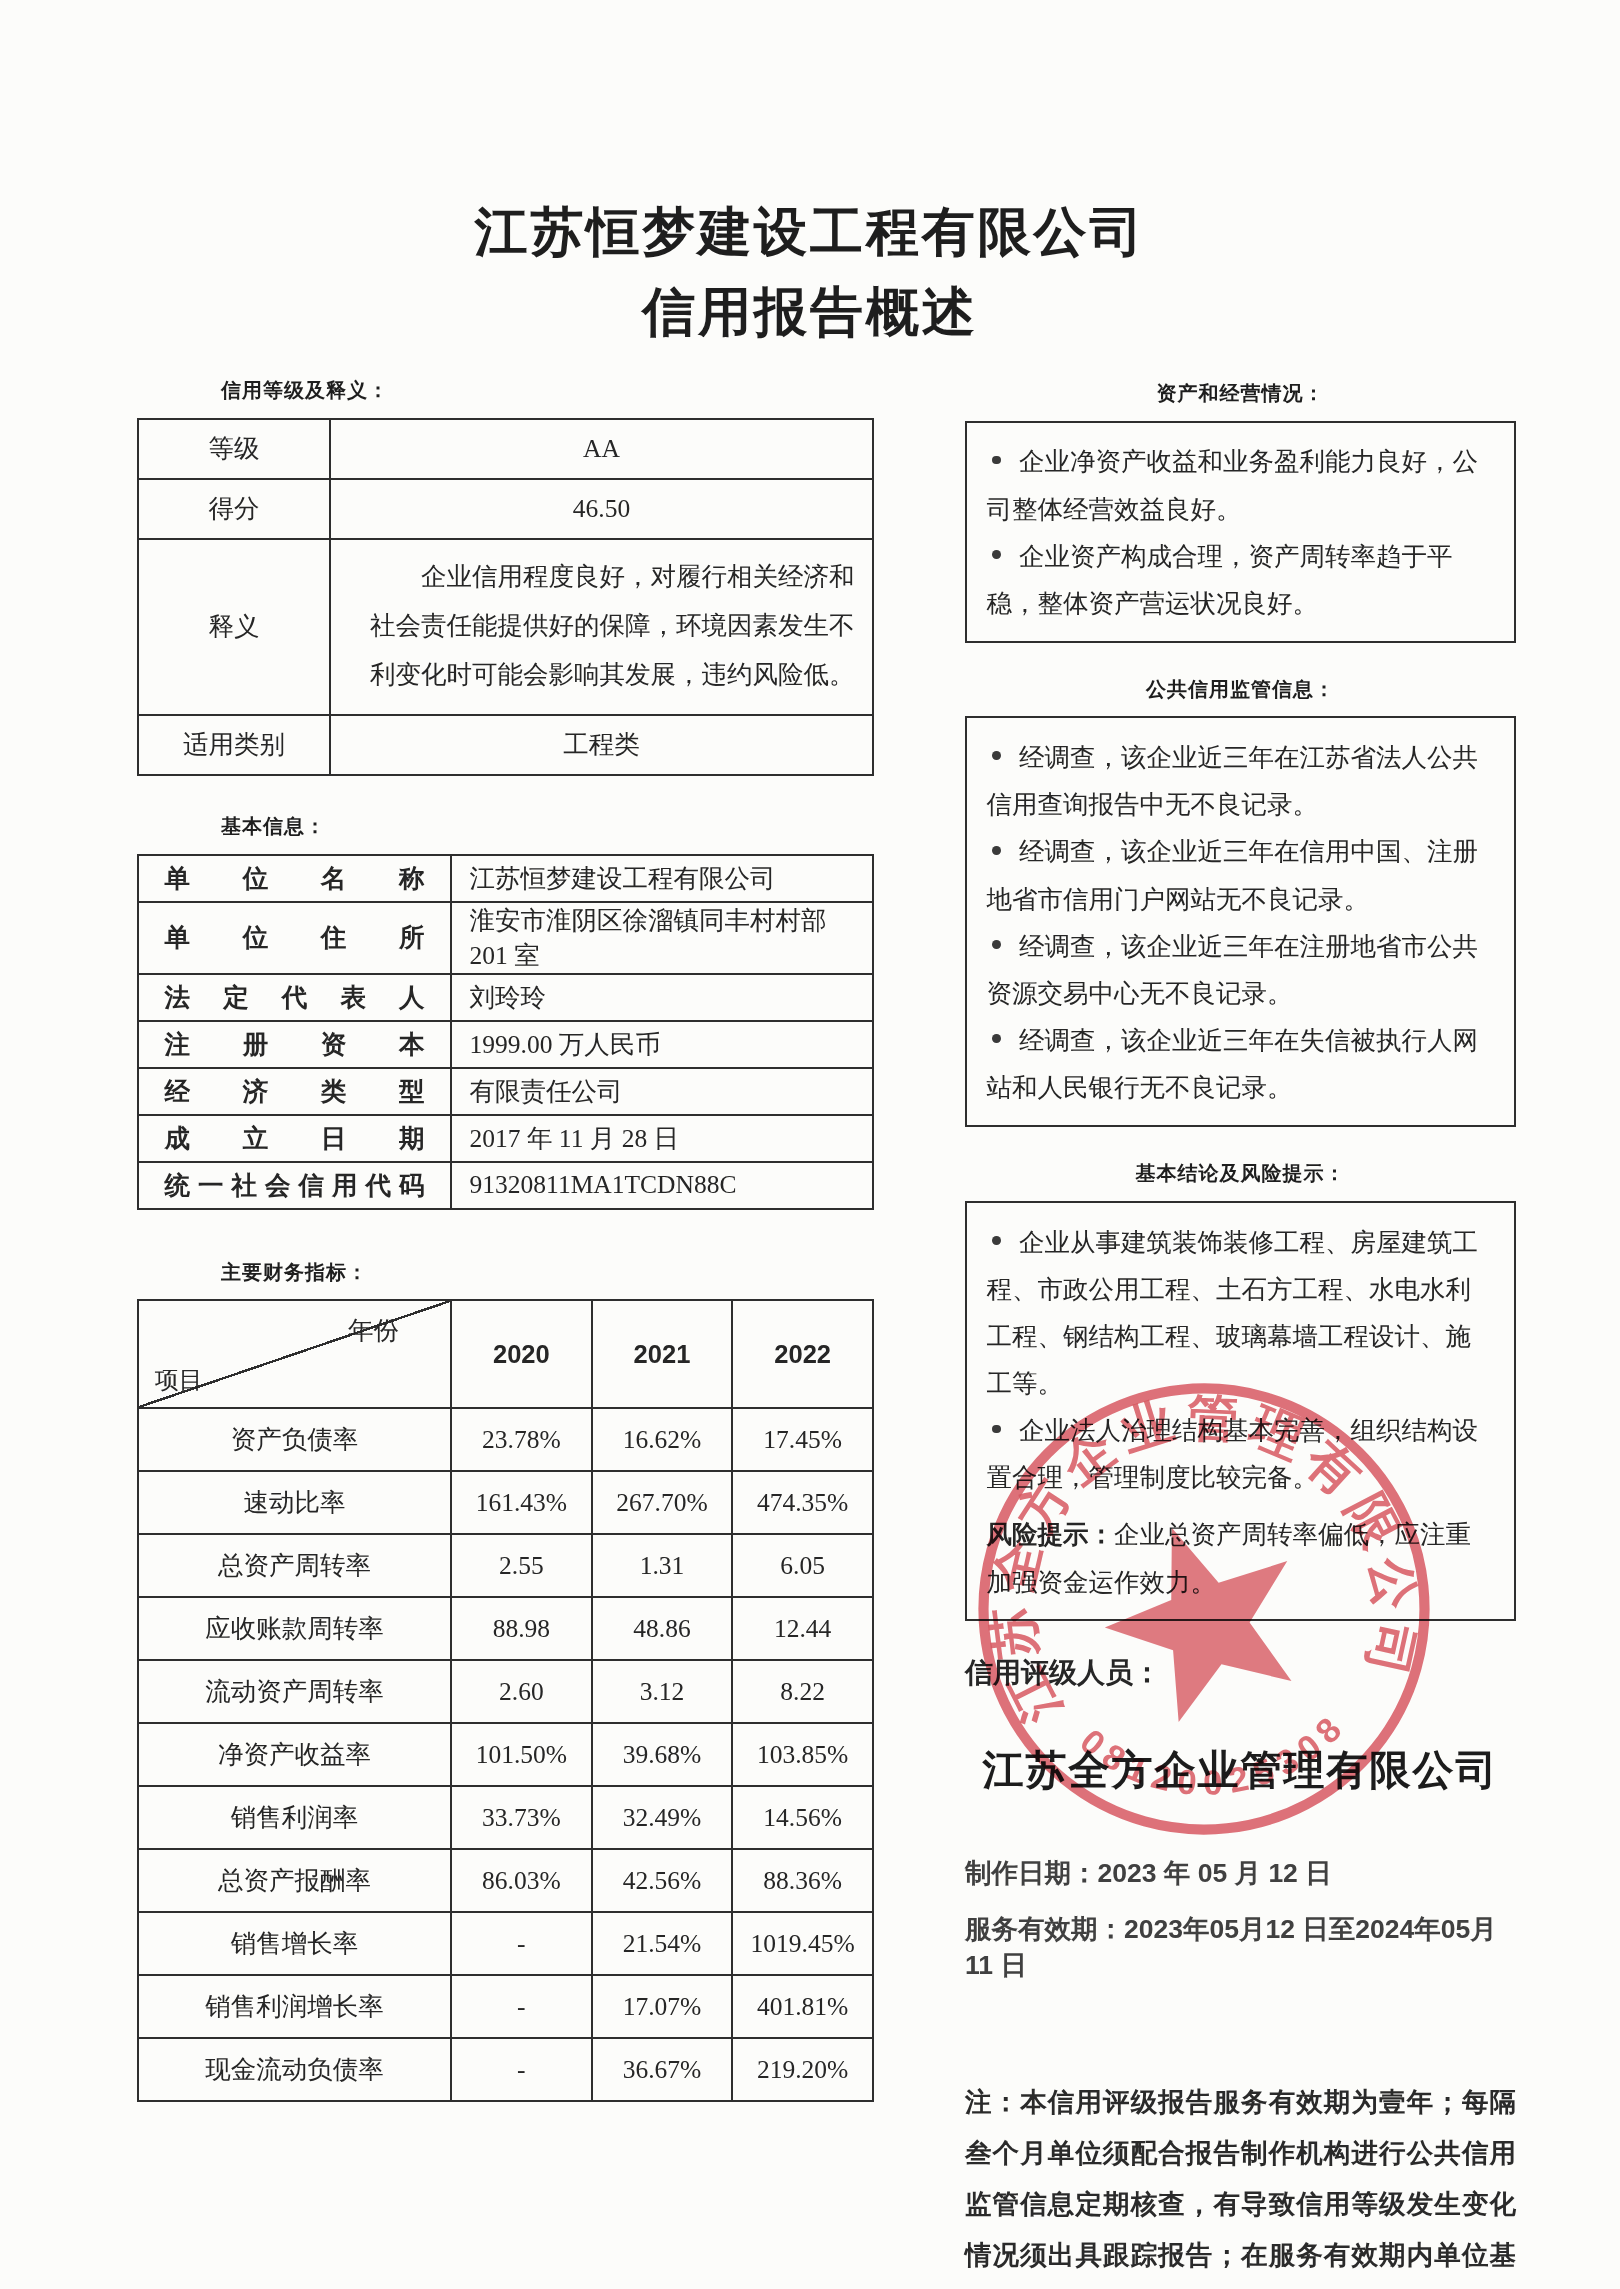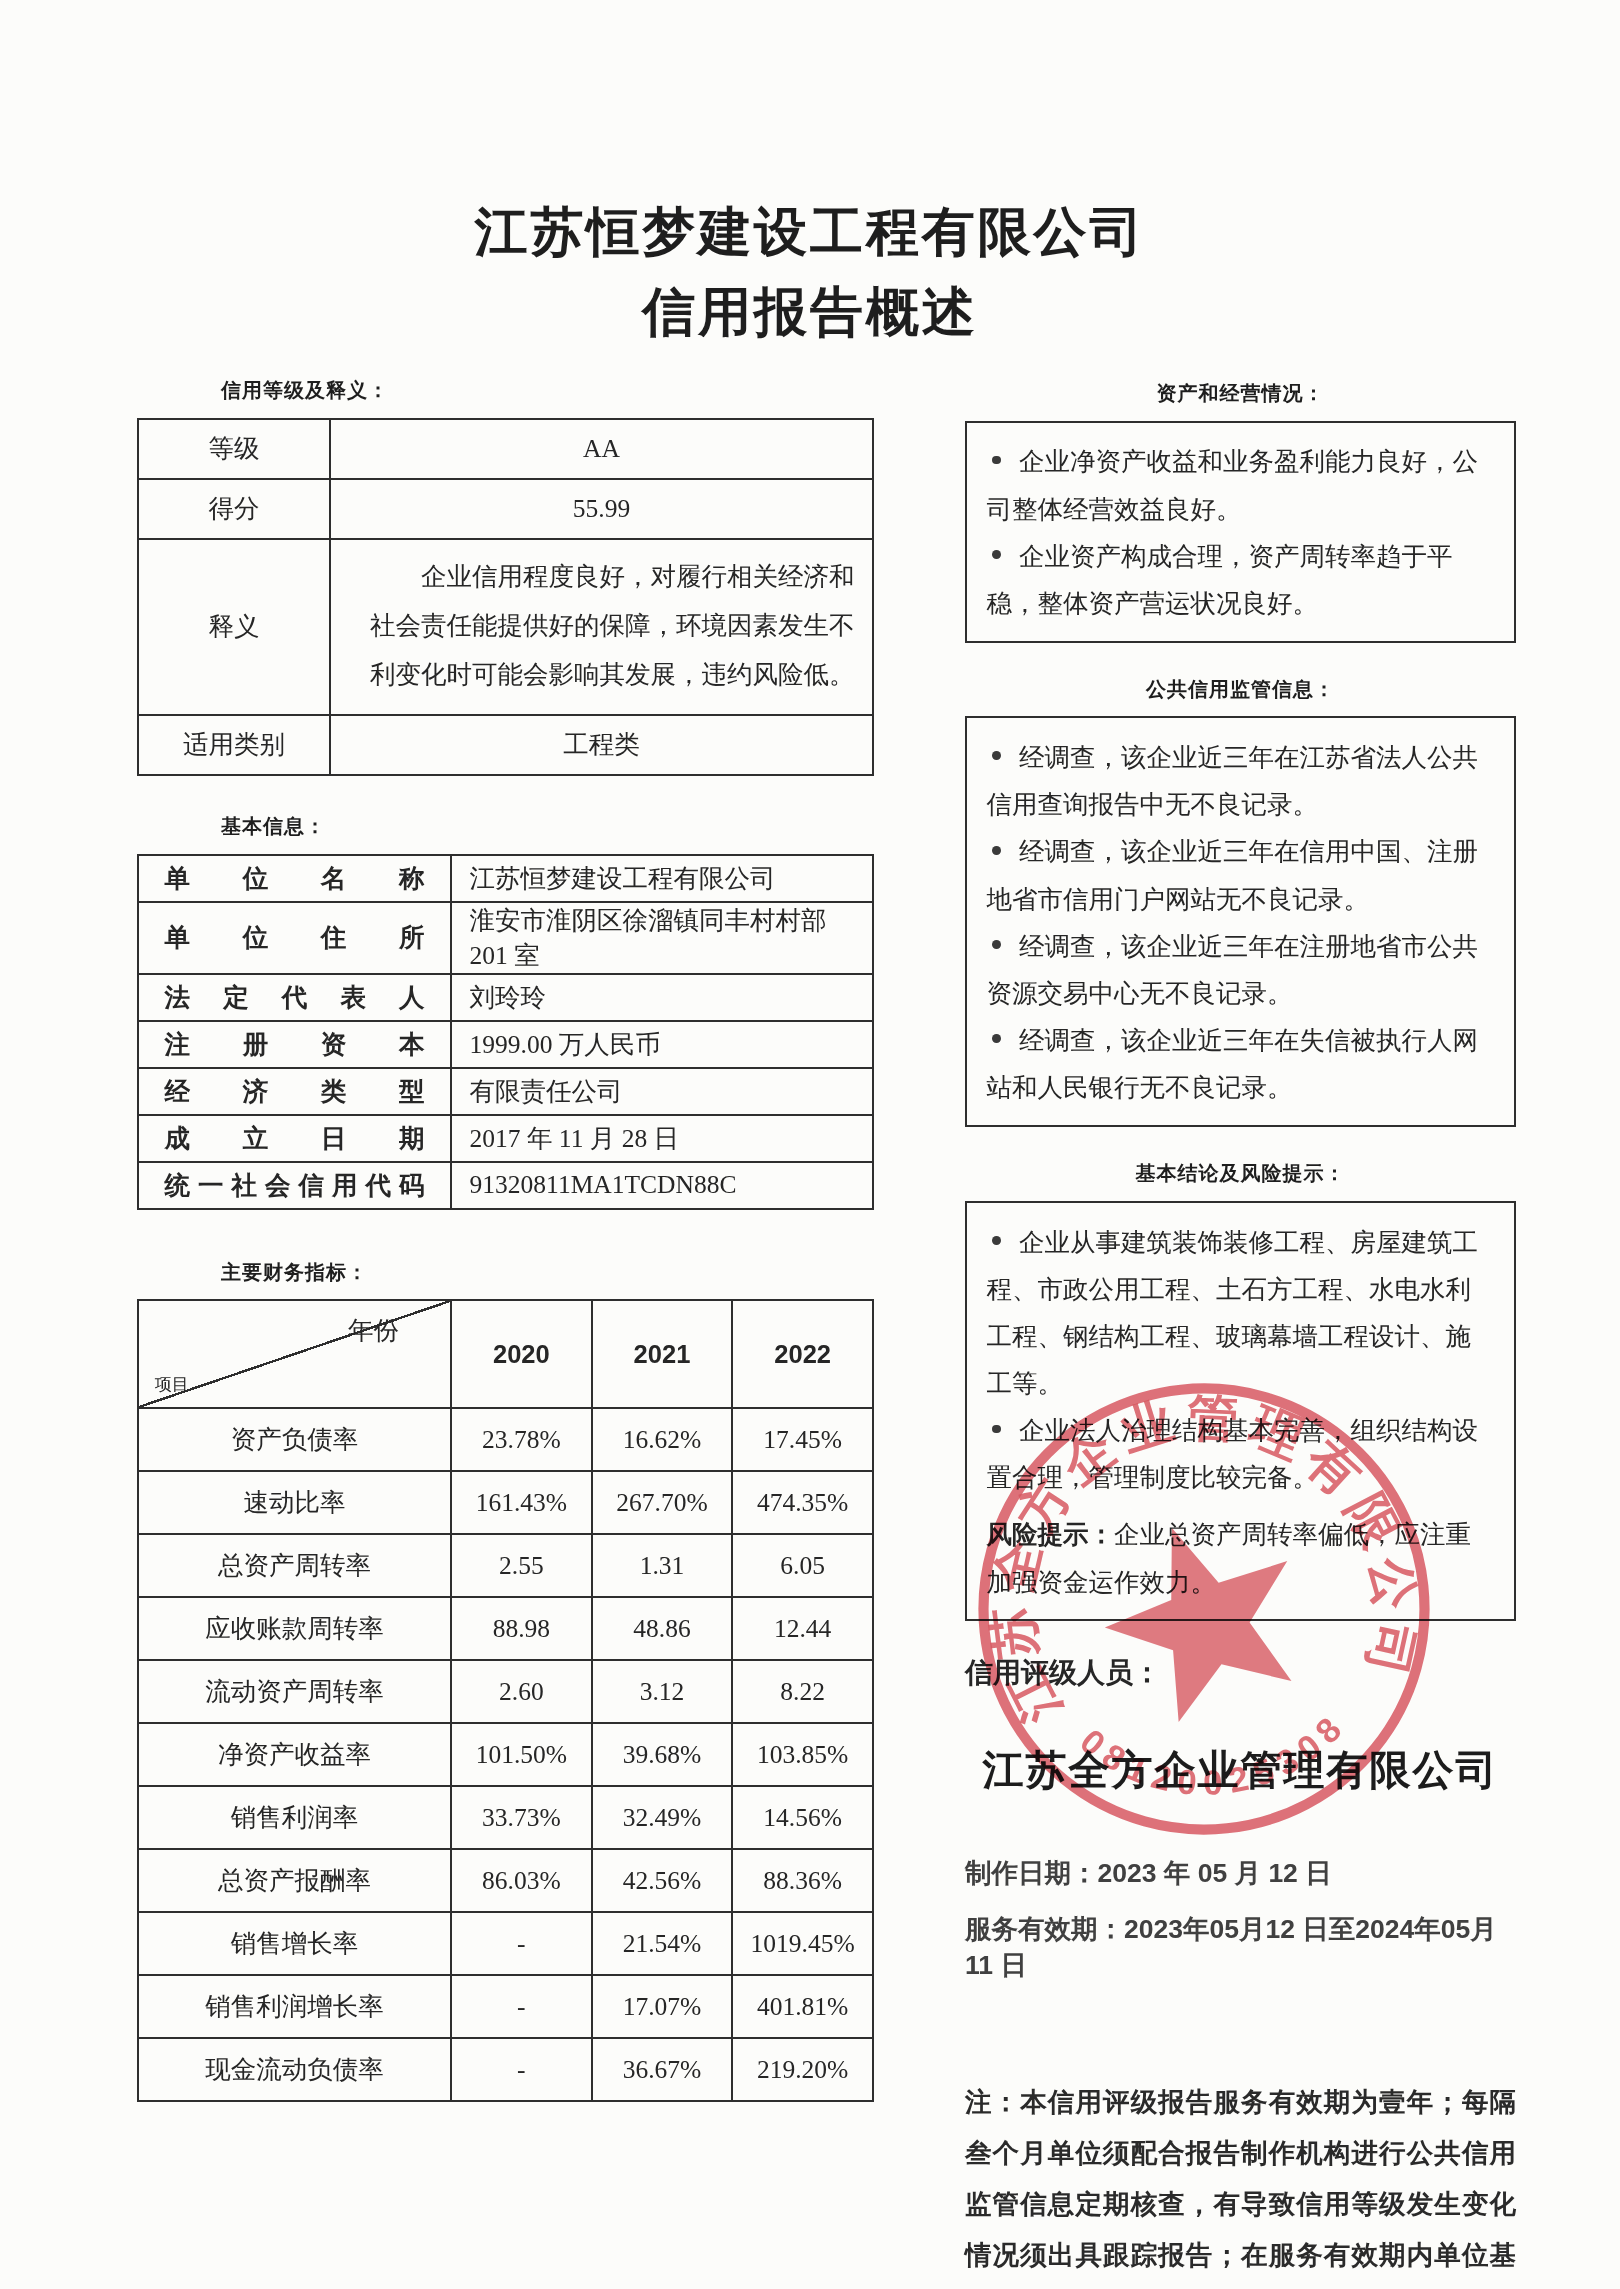--- a/index.html
+++ b/index.html
@@ -56,21 +56,21 @@
   .t3 thead td{
     font-family:"Liberation Sans","DejaVu Sans",sans-serif;font-weight:bold;
   }
   .t3 .diag{
     position:relative;height:104px;
     background:linear-gradient(to bottom right,
       transparent calc(50% - 1.2px),#2e2e2e calc(50% - 1.2px),
       #2e2e2e calc(50% + 1.2px),transparent calc(50% + 1.2px));
   }
   .t3 .diag .corner-top{position:absolute;top:11.8px;right:51px;font-size:25.5px;}
-  .t3 .diag .corner-bottom{position:absolute;bottom:11.8px;left:15.7px;font-size:17px;}
+  .t3 .diag .corner-bottom{position:absolute;bottom:11.8px;left:15.7px;font-size:24px;}
   
   .box{
     border:2.5px solid #2e2e2e;
     padding:15.7px 19.6px 13.7px 19.6px;
     font-size:25.5px;line-height:1.85;
     margin-bottom:33px;
   }
   .box p{margin:0;}
   .dot{
     display:inline-block;width:8.8px;height:8.8px;border-radius:50%;
@@ -121,21 +121,21 @@
 
     <h2 class="sec">信用等级及释义：</h2>
     <table class="t1">
       <tbody>
         <tr class="r-small">
           <th>等级</th>
           <td>AA</td>
         </tr>
         <tr class="r-small">
           <th>得分</th>
-          <td>55.99</td>
+          <td>46.50</td>
         </tr>
         <tr class="r-big">
           <th>释义</th>
           <td class="para">企业信用程度良好，对履行相关经济和社会责任能提供好的保障，环境因素发生不利变化时可能会影响其发展，违约风险低。</td>
         </tr>
         <tr class="r-small">
           <th>适用类别</th>
           <td>工程类</td>
         </tr>
       </tbody>

